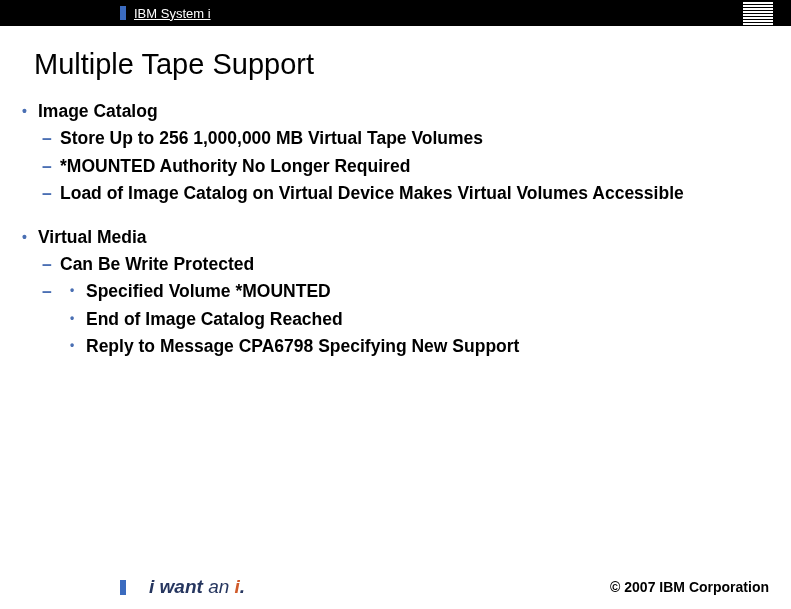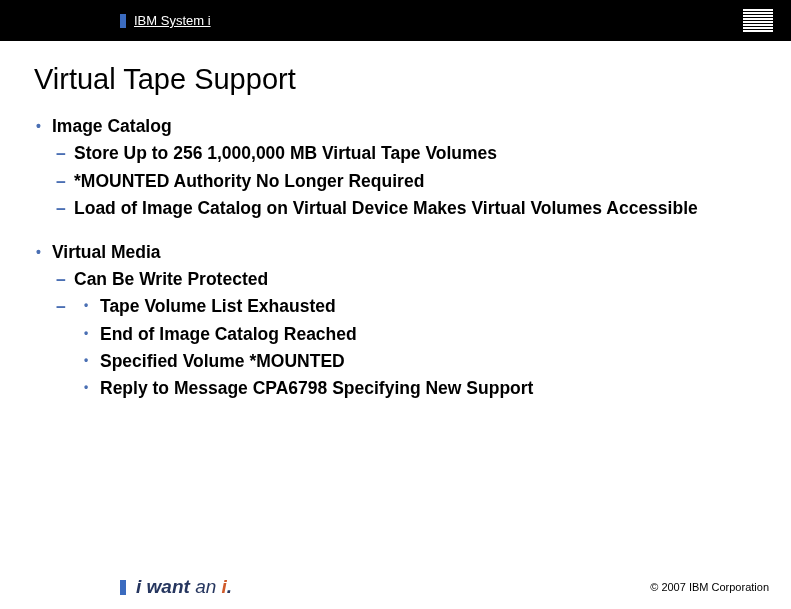--- a/index.html
+++ b/index.html
@@ -1,43 +1,43 @@
 <!DOCTYPE html>
 <html><head>
 <meta charset="utf-8">
 <style>
   * { margin: 0; padding: 0; box-sizing: border-box; }
   html, body { width: 791px; height: 609px; font-family: Arial, Helvetica, sans-serif; background: #fff; }
   .slide { width: 791px; height: 609px; position: relative; display: flex; flex-direction: column; }
-  .topbar { height: 41px; background: #000; display: flex; align-items: center; justify-content: space-between; padding: 0 18px 0 120px; }
+  .topbar { height: 26px; background: #000; display: flex; align-items: center; justify-content: space-between; padding: 0 18px 0 120px; }
   .topbar-left { display: flex; align-items: center; gap: 8px; }
   .bluemark { width: 6px; height: 14px; background: #3b6bbf; }
   .topbar-text { color: #fff; font-size: 13px; }
   .topbar-text .u { text-decoration: underline; }
   .logo { display: flex; gap: 2px; align-items: center; }
   .logo .bars { display: flex; flex-direction: column; gap: 1px; }
   .logo .bars span { display: block; width: 30px; height: 2px; background: #fff; }
   .title { font-size: 29px; font-weight: 400; color: #000; margin: 22px 0 18px 34px; font-family: Arial, sans-serif; }
-  .content { flex: 1; padding: 0 36px 0 34px; color: #000; }
+  .content { flex: 1; padding: 0 36px 0 20px; color: #000; }
   ul.b1 { list-style: none; margin-bottom: 18px; }
   ul.b1 > li { position: relative; padding-left: 18px; font-weight: bold; font-size: 17.5px; line-height: 1.45; margin-bottom: 4px; }
   ul.b1 > li::before { content: "•"; position: absolute; left: 2px; color: #4a6fb3; font-size: 14px; top: 2px; }
   ul.b2 { list-style: none; margin-top: 2px; }
   ul.b2 > li { position: relative; padding-left: 22px; font-weight: bold; font-size: 17.5px; line-height: 1.45; margin-bottom: 2px; }
   ul.b2 > li::before { content: "–"; position: absolute; left: 4px; color: #4a6fb3; top: 0; }
   ul.b3 { list-style: none; margin-top: 2px; }
   ul.b3 > li { position: relative; padding-left: 26px; font-weight: bold; font-size: 17.5px; line-height: 1.45; margin-bottom: 2px; }
   ul.b3 > li::before { content: "•"; position: absolute; left: 10px; color: #4a6fb3; font-size: 12px; top: 3px; }
   .footer { height: 44px; display: flex; align-items: center; justify-content: space-between; padding: 0 22px 0 120px; }
-  .footer-left { display: flex; align-items: center; gap: 10px; }
+  .footer-left { display: flex; align-items: center; gap: 23px; }
   .footer .bluemark2 { width: 6px; height: 15px; background: #3b6bbf; }
   .tagline { font-size: 19px; font-weight: bold; font-style: italic; color: #26365f; font-family: Arial, sans-serif; }
   .tagline .an { font-weight: normal; font-style: italic; }
   .tagline .i { color: #d05a2a; font-style: italic; font-weight: bold; }
-  .copyright { font-size: 11px; color: #000; }
+  .copyright { font-size: 14px; color: #000; font-weight: bold; }
 </style>
 </head>
 <body>
 
 <div class="slide">
 
   <div class="topbar">
     <div class="topbar-left">
       <div class="bluemark"></div>
       <div class="topbar-text">
@@ -51,21 +51,21 @@
           <span></span>
           <span></span>
           <span></span>
           <span></span>
           <span></span>
           <span></span>
         </div>
     </div>
   </div>
 
-  <h1 class="title">Virtual Tape Support</h1>
+  <h1 class="title">Multiple Tape Support</h1>
 
   <div class="content">
 
     <ul class="b1">
       <li>
         <span>Image Catalog</span>
         <ul class="b2">
           <li><span>Store Up to 256 1,000,000 MB Virtual Tape Volumes</span></li>
           <li><span>*MOUNTED Authority No Longer Required</span></li>
           <li><span>Load of Image Catalog on Virtual Device Makes Virtual Volumes Accessible</span></li>
@@ -73,23 +73,22 @@
       </li>
     </ul>
 
     <ul class="b1">
       <li>
         <span>Virtual Media</span>
         <ul class="b2">
           <li><span>Can Be Write Protected</span></li>
           <li>
             <ul class="b3">
-              <li><span>Tape Volume List Exhausted</span></li>
+              <li><span>Specified Volume *MOUNTED</span></li>
               <li><span>End of Image Catalog Reached</span></li>
-              <li><span>Specified Volume *MOUNTED</span></li>
               <li><span>Reply to Message CPA6798 Specifying New Support</span></li>
             </ul>
           </li>
         </ul>
       </li>
     </ul>
 
   </div>
 
   <div class="footer">

